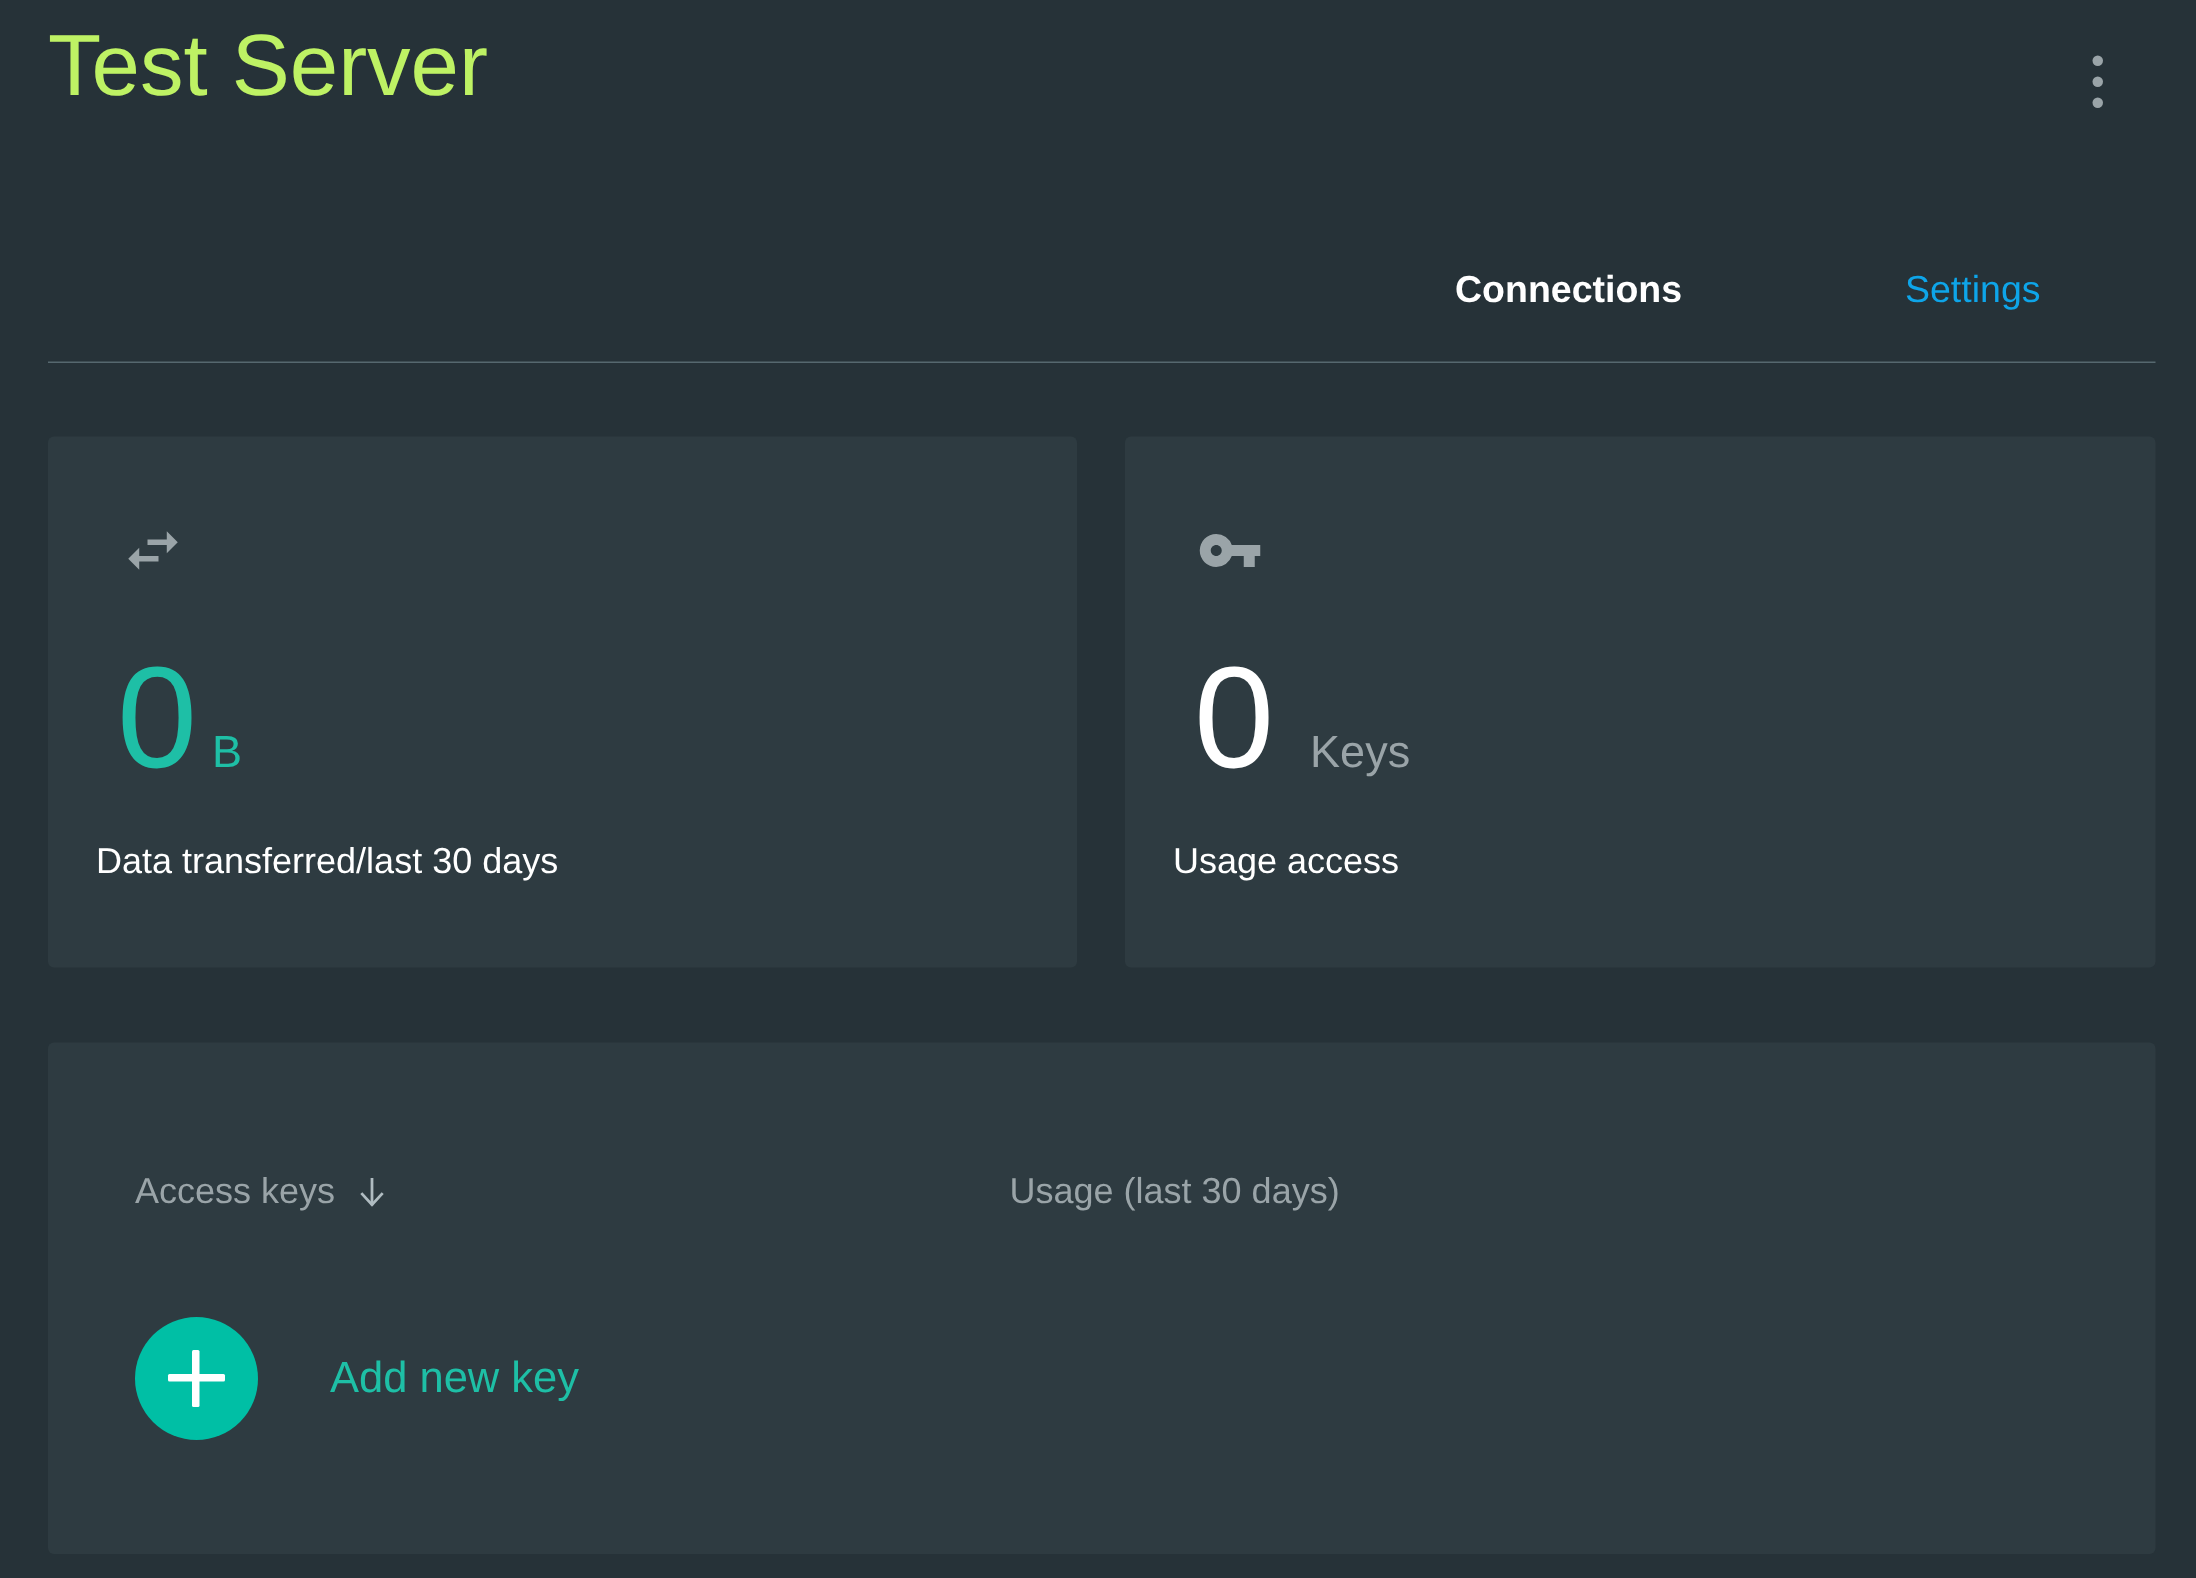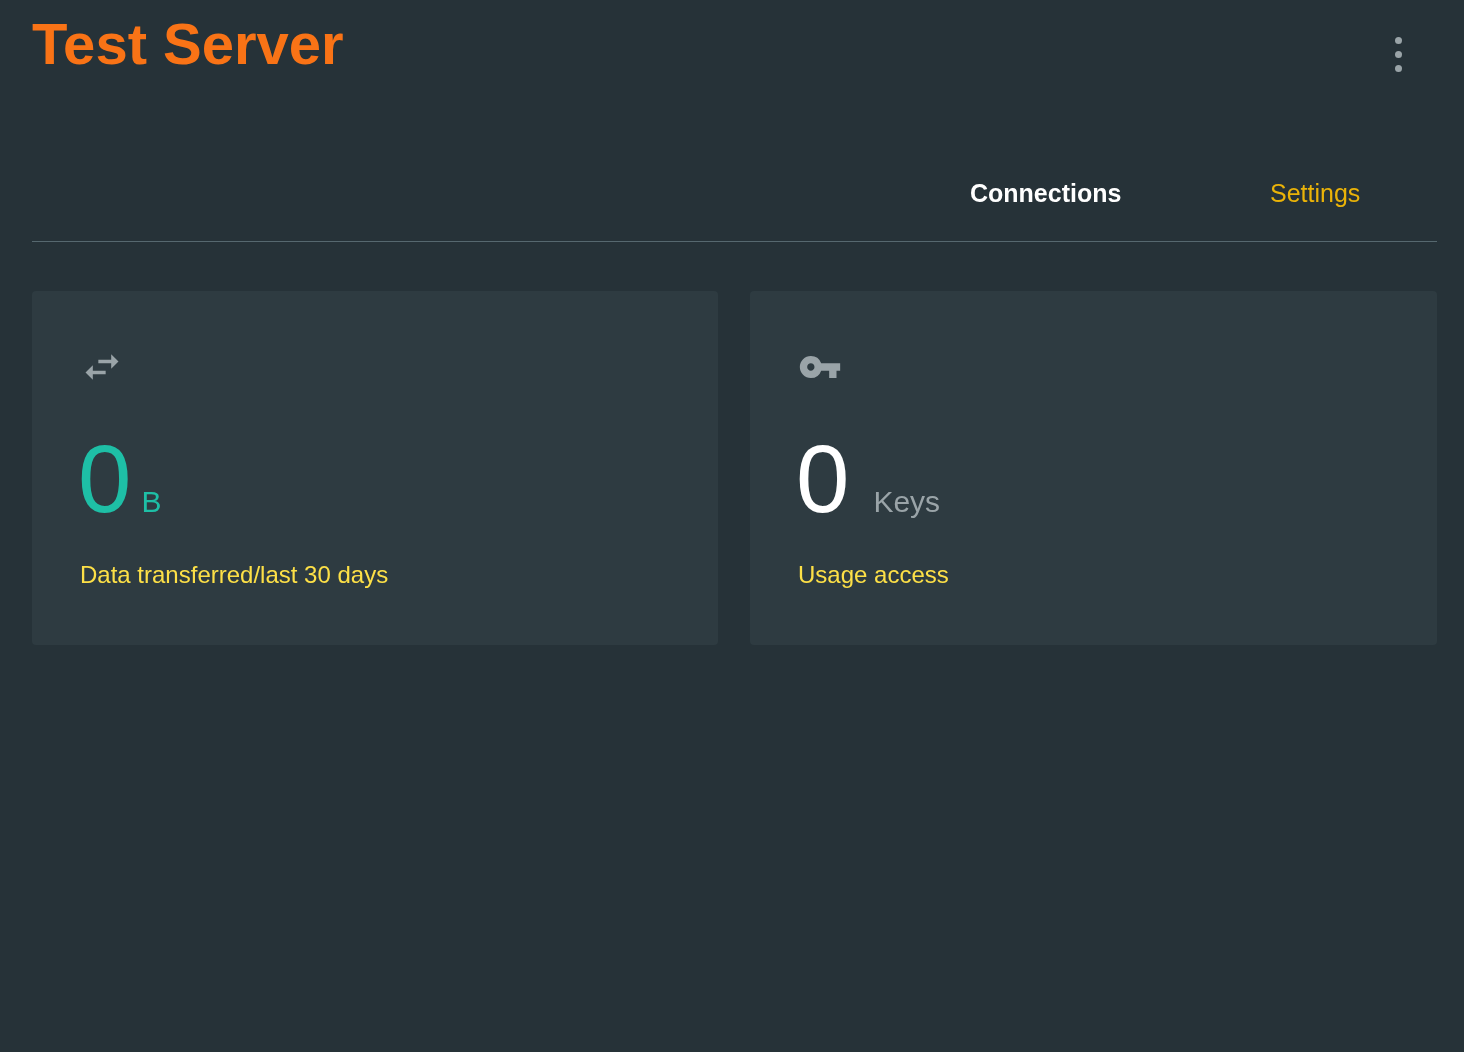--- a/index.html
+++ b/index.html
@@ -30,23 +30,23 @@
     left: 0;
     top: 0;
     width: 1464px;
     height: 110px;
   }
   .server-title {
     position: absolute;
     left: 32px;
     top: 8px;
     font-size: 58px;
-    font-weight: 700;
+    font-weight: 400;
     letter-spacing: 0px;
-    color: #f97316;
+    color: #bef264;
     line-height: 72px;
     white-space: nowrap;
   }
   .kebab-menu {
     position: absolute;
     left: 1386px;
     top: 28px;
     width: 24px;
     height: 52px;
     display: flex;
@@ -101,21 +101,21 @@
   }
   .tab-connections .tab-label {
     color: #ffffff;
     font-weight: bold;
   }
   .tab-settings {
     left: 1238px;
     width: 200px;
   }
   .tab-settings .tab-label {
-    color: #eab308;
+    color: #0ea5e9;
     font-weight: normal;
   }
 
   
   .cards {
     position: absolute;
     left: 32px;
     top: 291px;
     width: 1405px;
     height: 354px;
@@ -159,25 +159,25 @@
     line-height: 30px;
     margin-left: 10px;
   }
   .card-transfer .metric-value { color: #1ebfa6; }
   .card-transfer .metric-unit { color: #1ebfa6; }
   .card-keys .metric-value { color: #ffffff; }
   .card-keys .metric-unit { color: #9aa4a8; margin-left: 24px; }
 
   .card-caption {
     position: absolute;
-    left: 48px;
+    left: 32px;
     top: 270px;
     font-size: 24px;
     line-height: 28px;
-    color: #fde047;
+    color: #ffffff;
     white-space: nowrap;
   }
 
   
   .keys-panel {
     position: absolute;
     left: 32px;
     top: 695px;
     width: 1405px;
     height: 341px;
@@ -323,14 +323,38 @@
       <div class="metric">
         <span class="metric-value">0</span>
         <span class="metric-unit">Keys</span>
       </div>
 
       <div class="card-caption">Usage access</div>
     </div>
 
   </div>
 
+  <div class="keys-panel">
+
+    <div class="keys-header">
+      <div class="col-head col-access-keys">
+        <span>Access keys</span>
+        <span class="sort-arrow">
+          <svg width="26" height="30" viewBox="0 0 24 24" fill="none" stroke="currentColor" stroke-width="1.7" stroke-linecap="square" aria-hidden="true">
+            <line x1="12" y1="4" x2="12" y2="19"></line>
+            <polyline points="6,13 12,19.5 18,13"></polyline>
+          </svg>
+        </span>
+      </div>
+
+      <div class="col-head col-usage">Usage (last 30 days)</div>
+    </div>
+
+    <div class="add-key-row">
+      <span class="fab">
+        <span class="plus"></span>
+      </span>
+      <span class="add-key-label">Add new key</span>
+    </div>
+
+  </div>
 
 </div>
 
 </body></html>

